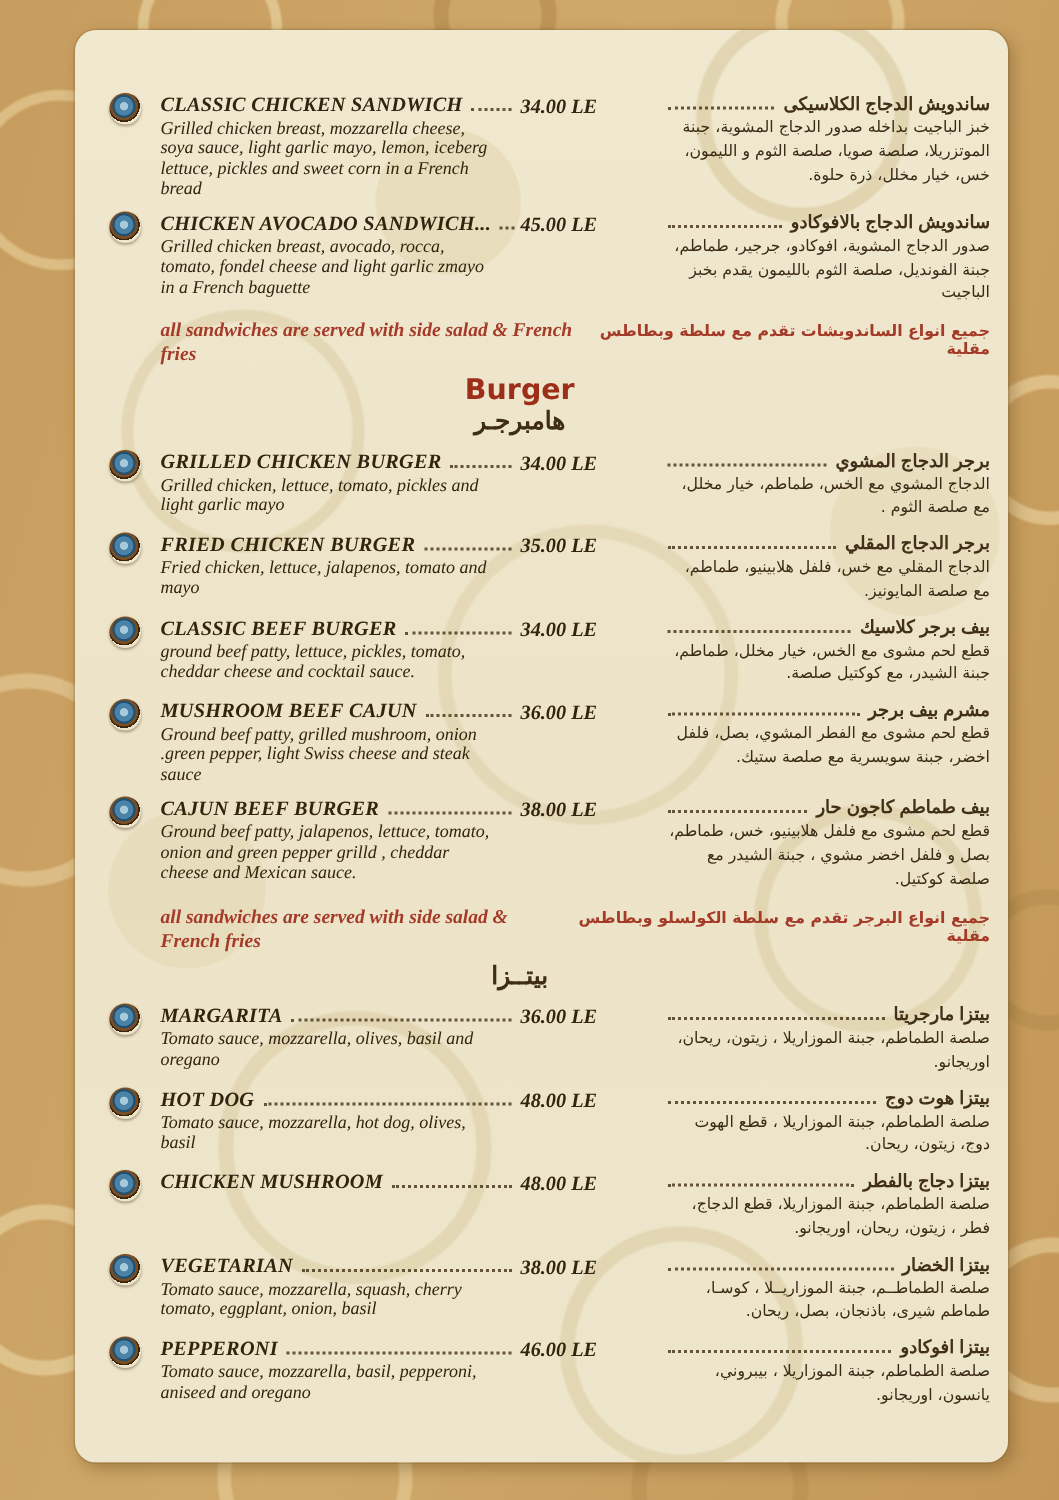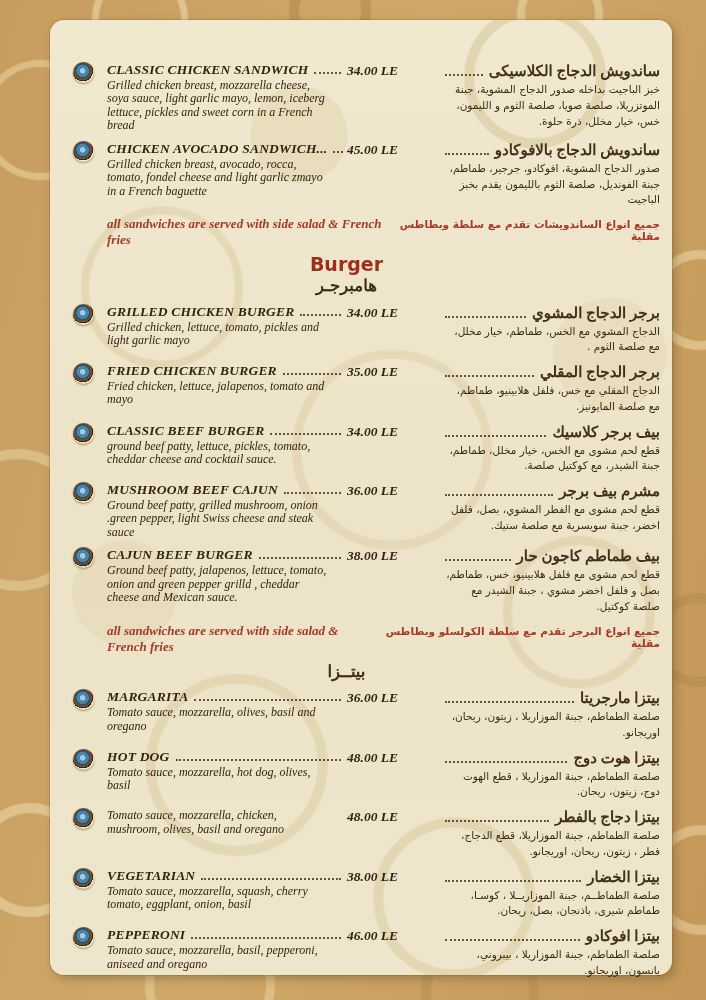--- a/index.html
+++ b/index.html
@@ -45,21 +45,21 @@
     background:radial-gradient(circle at 46% 42%, #a6cbdc 0 2.5px, #4a82a8 3px 6px, #23506f 6.5px 7.5px, #7a4e22 8px 9.3px, #3c250d 9.6px 10.5px, rgba(0,0,0,0) 10.5px);
     box-shadow:0 1px 2px rgba(60,40,10,.45);
   }
   .ename-row{display:flex;align-items:baseline;}
   .ename{font-style:italic;font-weight:600;font-size:13.5px;letter-spacing:.2px;color:#33240f;white-space:nowrap;}
   .leader{flex:1;border-bottom:2px dotted #4c3b20;margin:0 6px 3px 6px;min-width:10px;opacity:.85;}
   .edesc{font-style:italic;font-size:12px;line-height:1.12;color:#33240f;padding-right:16px;margin-top:1px;}
   .price{font-style:italic;font-weight:600;font-size:13.5px;color:#33240f;white-space:nowrap;padding-top:1px;}
   .ar{direction:rtl;text-align:right;padding-left:2px;}
   .arname-row{display:flex;align-items:baseline;}
-  .arname{font-family:Liberation Serif, serif;font-weight:bold;font-size:15px;color:#42301a;white-space:nowrap;}
+  .arname{font-family:Liberation Sans, sans-serif;font-weight:bold;font-size:12px;color:#42301a;white-space:nowrap;}
   .arleader{flex:1;border-bottom:2px dotted #4c3b20;margin:0 6px 3px 0;min-width:10px;opacity:.85;}
   .ardesc{font-family:"DejaVu Sans",sans-serif;font-size:10.5px;line-height:1.5;color:#3a2a16;margin-top:2px;}
   .note-row{display:flex;justify-content:space-between;align-items:baseline;margin:2px 0 6px 34px;}
   .note-en{font-style:italic;font-weight:600;font-size:13px;color:#a43a28;}
   .note-ar{font-family:"DejaVu Sans",sans-serif;font-weight:bold;font-size:10.5px;color:#a43a28;direction:rtl;}
   .sec-header{text-align:center;margin:6px 40px 8px 0;}
   .sec-en{font-family:"DejaVu Sans",sans-serif;font-weight:bold;font-size:19px;color:#9d2e1a;line-height:1.1;}
   .sec-ar{font-family:Liberation Sans, sans-serif;font-weight:bold;font-size:16.5px;color:#3f2d15;line-height:1.25;}
 </style>
 </head>
@@ -279,21 +279,24 @@
       </div>
       <div class="ardesc">صلصة الطماطم، جبنة الموزاريلا ، قطع الهوت دوج، زيتون، ريحان.</div>
     </div>
   </div>
 
   <div class="item">
     <div class="icol">
       <span class="seal"></span>
     </div>
     <div>
-      <div class="edesc">Tomato sauce, mozzarella, chicken, mushroom, olives, basil and oregano</div>
+      <div class="ename-row">
+        <span class="ename">CHICKEN MUSHROOM</span>
+        <span class="leader"></span>
+      </div>
     </div>
     <div class="price">48.00 LE</div>
     <div class="ar">
       <div class="arname-row">
         <span class="arname">بيتزا دجاج بالفطر</span>
         <span class="arleader"></span>
       </div>
       <div class="ardesc">صلصة الطماطم، جبنة الموزاريلا، قطع الدجاج، فطر ، زيتون، ريحان، اوريجانو.</div>
     </div>
   </div>

